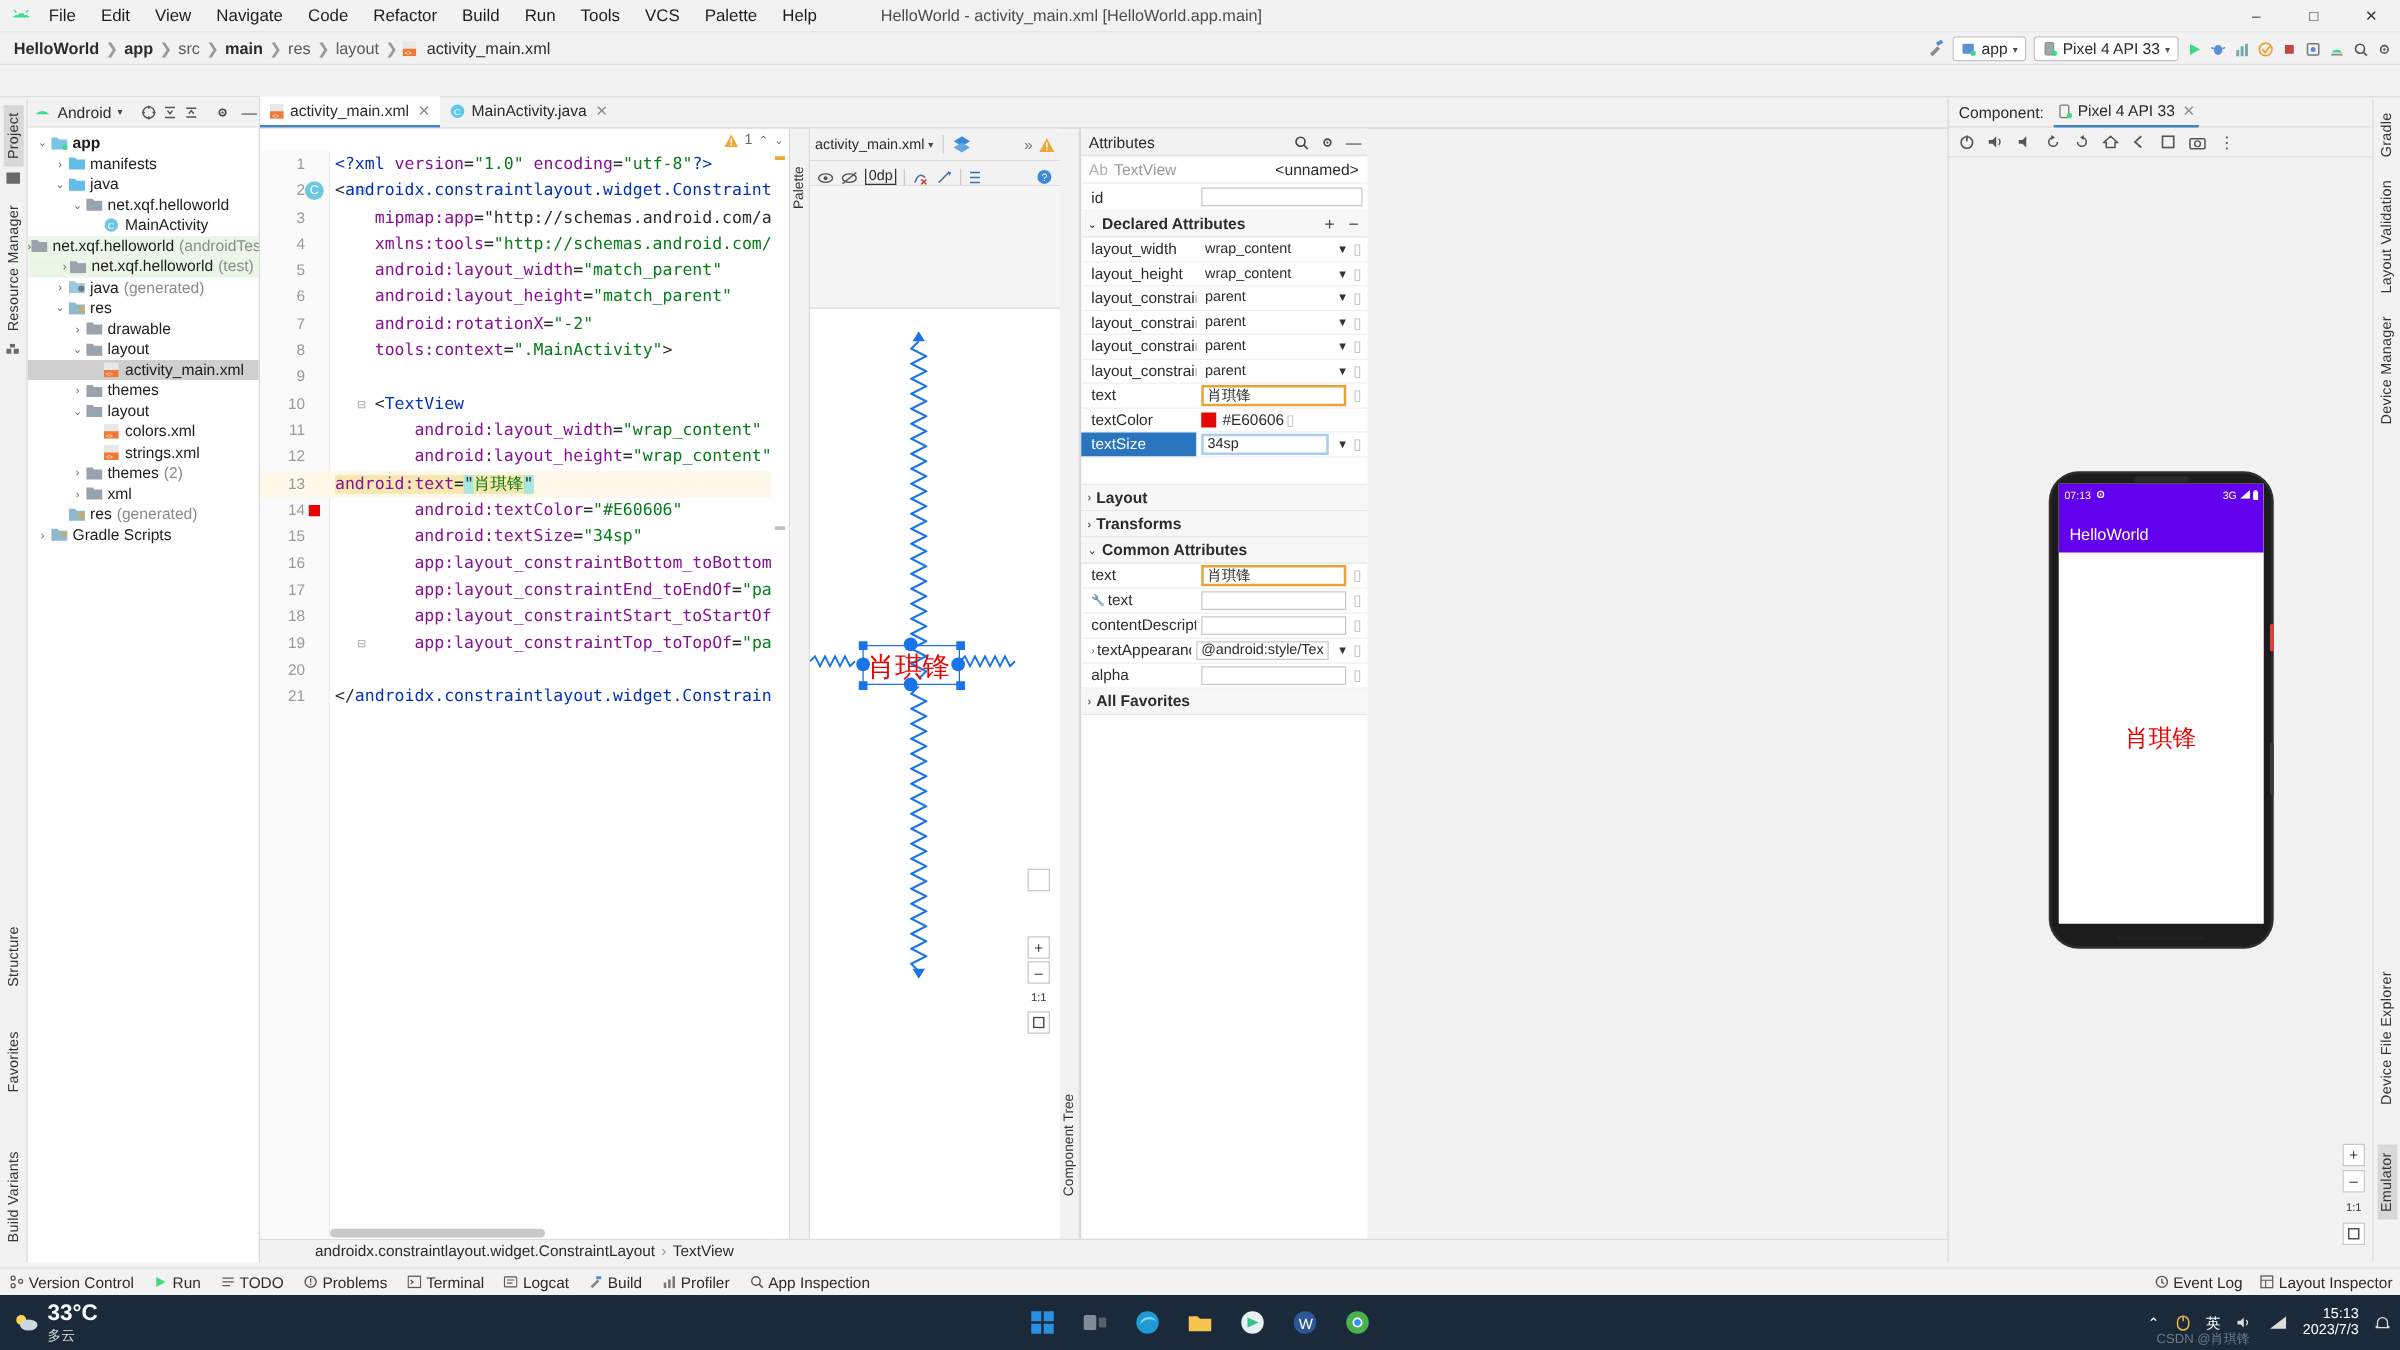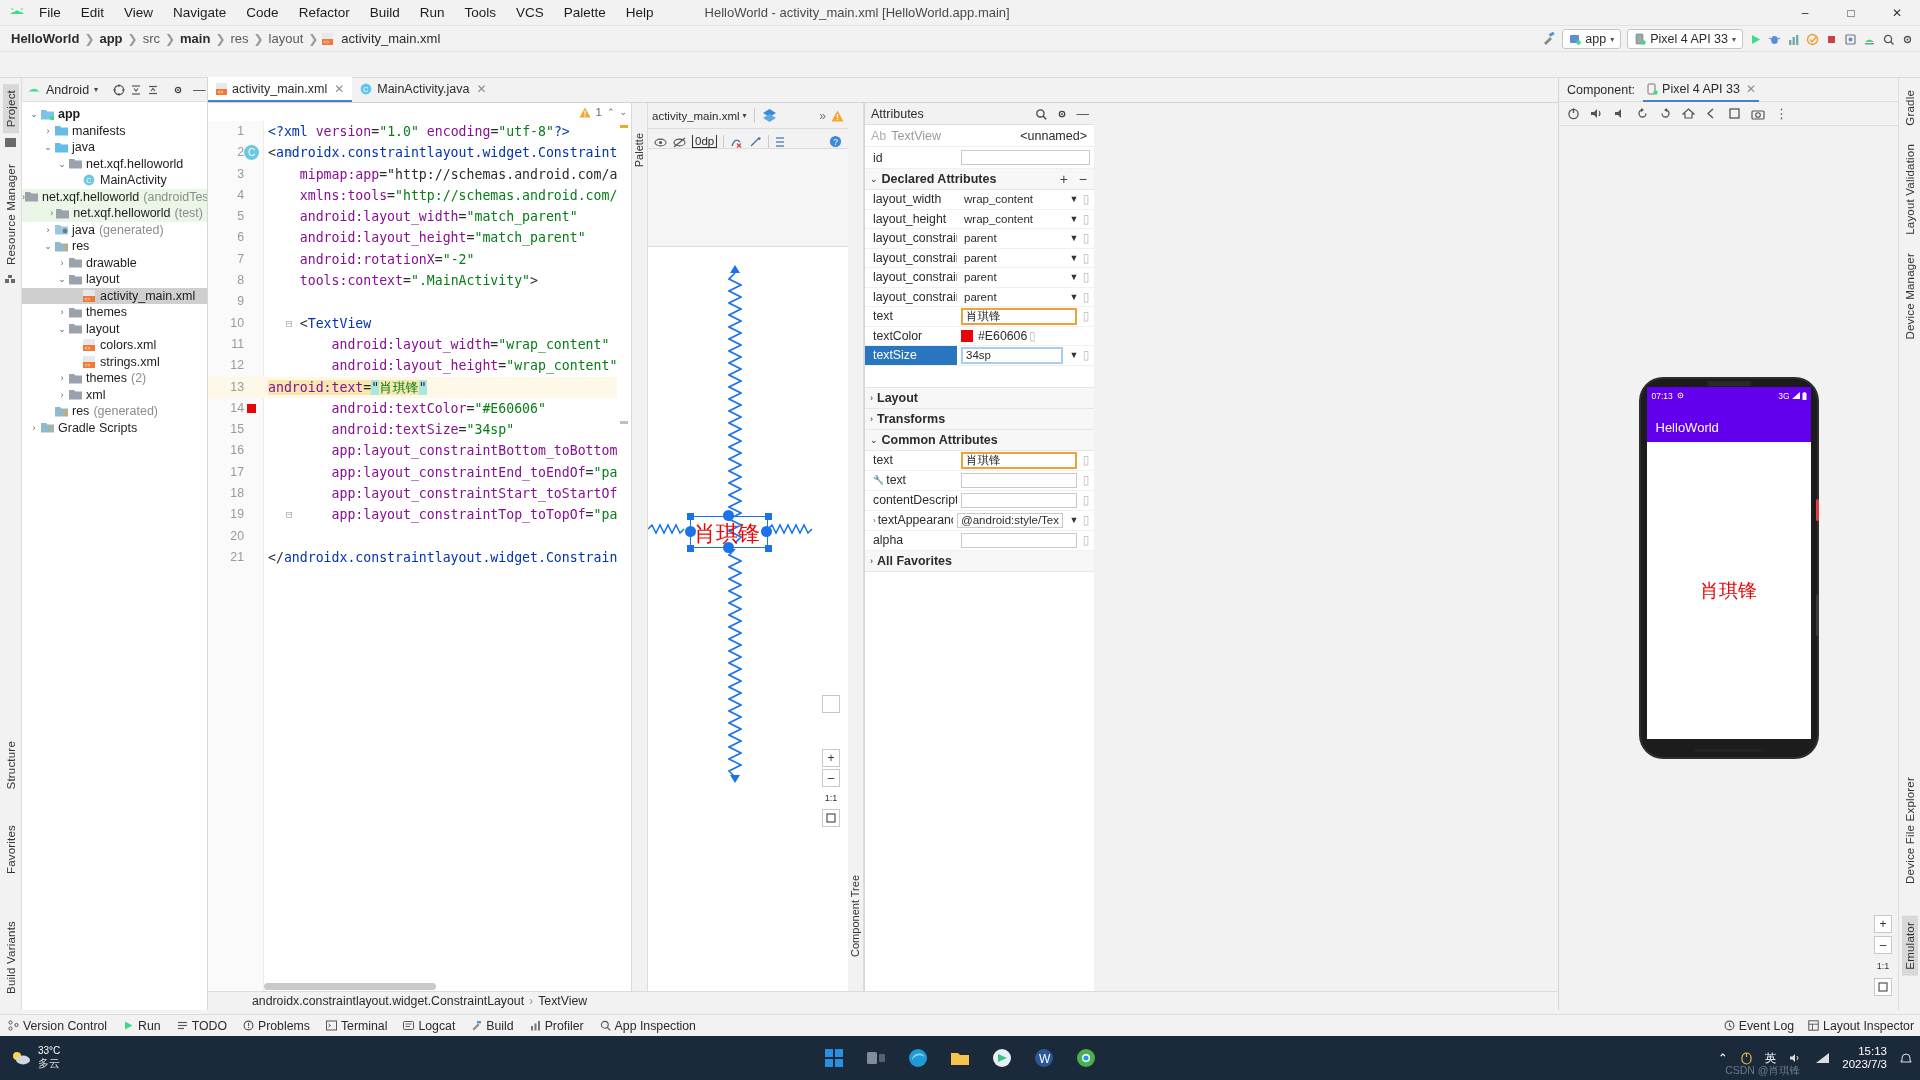--- a/index.html
+++ b/index.html
@@ -212,21 +212,21 @@
     border-top:1px solid #dcdcdc; display:flex; align-items:center; padding-left:8px; font-size:12.3px; color:#2b2b2b;
   }
   .sl-right { position:absolute; right:8px; display:flex; align-items:center; gap:16px;}
 
   
   .taskbar {
     position:absolute; left:0; right:0; bottom:0; height:44px; background:#1b2a3a;
     display:flex; align-items:center; color:#fff; font-size:12px;
   }
   .tb-weather { display:flex; align-items:center; gap:6px; margin-left:10px;}
-  .tb-weather .t { font-size:10px;}
+  .tb-weather .t { font-size:18px;font-weight:bold;}
   .tb-weather .s { font-size:11px; color:#dcdcdc;}
   .tb-center { position:absolute; left:50%; transform:translateX(-50%); display:flex; gap:16px; align-items:center;}
   .tb-app { width:26px; height:26px; border-radius:5px; display:flex; align-items:center; justify-content:center; font-size:13px;}
   .tb-right { position:absolute; right:8px; display:flex; align-items:center; gap:13px; font-size:11.5px;}
   .clockwrap { text-align:right; line-height:13px; font-size:11.5px;}
   svg { display:block; }
 </style>
 </head>
 <body>
 

